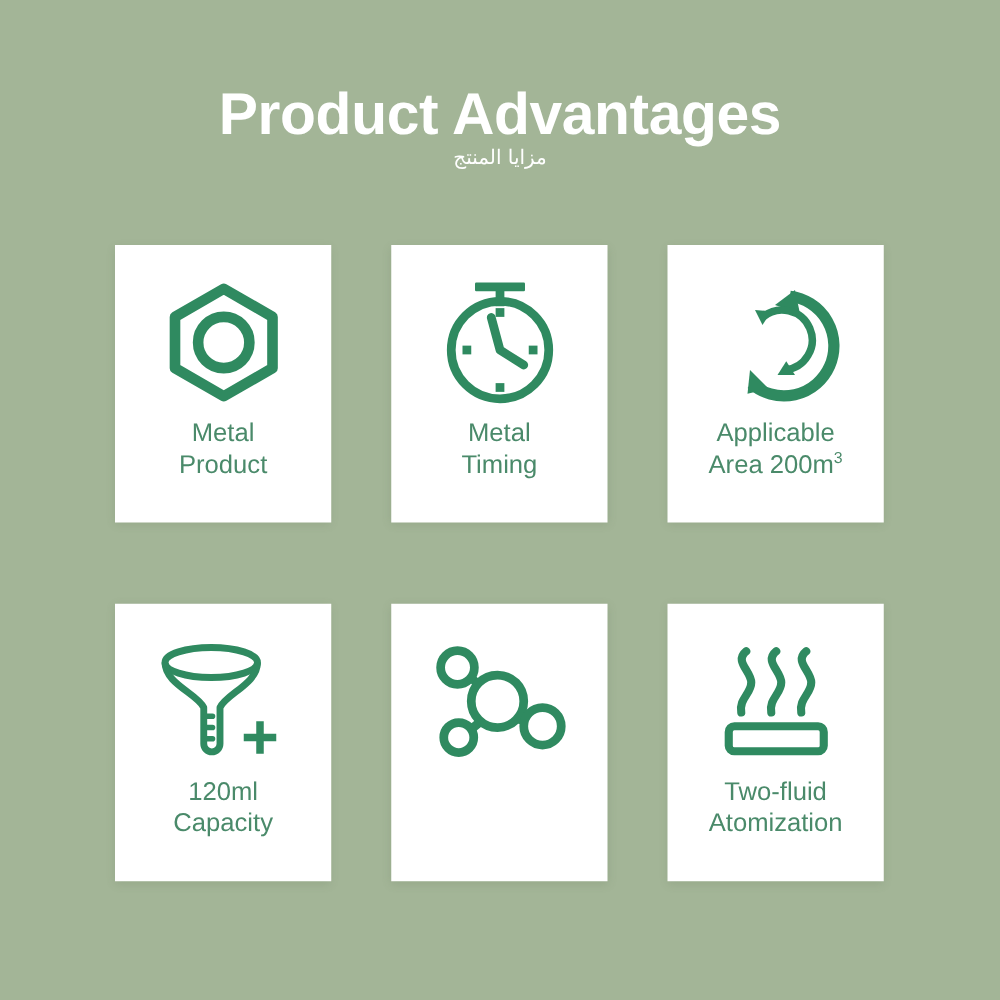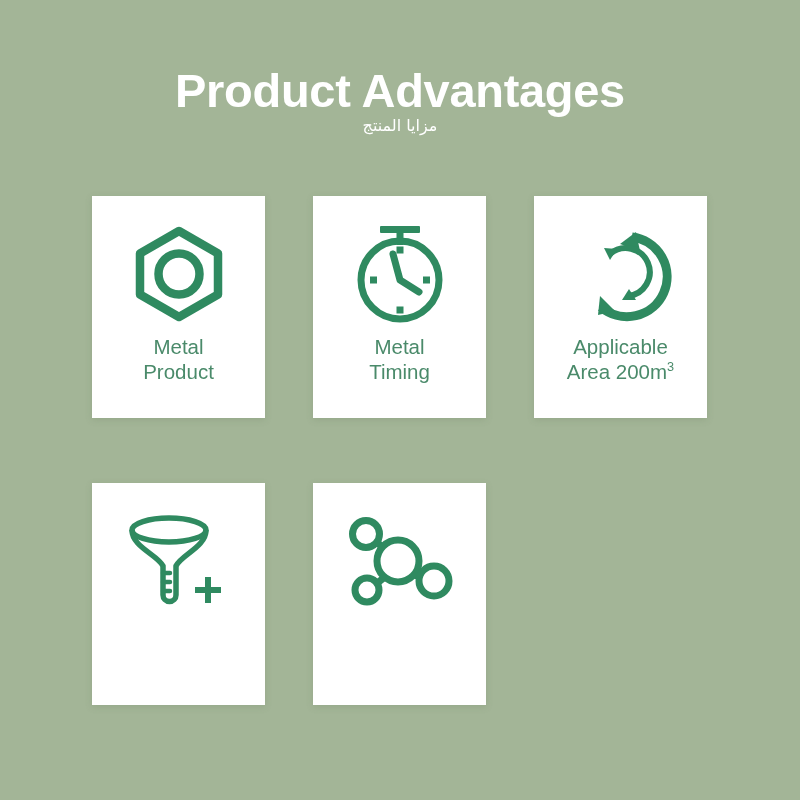--- a/index.html
+++ b/index.html
@@ -158,29 +158,41 @@
 
     <div class="card">
       <div class="card-icon">
         <svg width="110" height="100" viewBox="0 0 110 100" fill="none">
           <ellipse cx="45" cy="19" rx="37" ry="12" stroke="#2f8a60" stroke-width="5.5" fill="none"></ellipse>
           <path d="M8 19 C8 36 34 44 39 55 L39 84 A6.5 6.5 0 0 0 52 84 L52 55 C57 44 82 36 82 19" stroke="#2f8a60" stroke-width="5.5" stroke-linejoin="round" fill="none"></path>
           <path d="M39 62 L46 62 M39 71 L46 71 M39 80 L46 80" stroke="#2f8a60" stroke-width="4.5" stroke-linecap="round"></path>
           <path d="M84 66 L84 92 M71 79 L97 79" stroke="#2f8a60" stroke-width="6" stroke-linecap="butt"></path>
         </svg>
       </div>
+      <div class="card-label"><span>120ml</span><br><span>Capacity</span></div>
     </div>
 
     <div class="card">
       <div class="card-icon">
         <svg width="108" height="92" viewBox="0 0 108 92" fill="none">
           <path d="M27 24 L48 42 M61 57 L76 63 M29 70 L46 56" stroke="#2f8a60" stroke-width="7"></path>
           <circle cx="52" cy="46" r="21" stroke="#2f8a60" stroke-width="7" fill="#ffffff"></circle>
           <circle cx="20" cy="19" r="13.5" stroke="#2f8a60" stroke-width="7" fill="#ffffff"></circle>
           <circle cx="88" cy="66" r="15" stroke="#2f8a60" stroke-width="7" fill="#ffffff"></circle>
           <circle cx="21" cy="75" r="12" stroke="#2f8a60" stroke-width="7" fill="#ffffff"></circle>
         </svg>
       </div>
     </div>
 
+    <div class="card">
+      <div class="card-icon">
+        <svg width="100" height="96" viewBox="0 0 100 96" fill="none">
+          <path d="M26 8 C16 16 30 24 30 33 C30 42 20 46 22 57" stroke="#2f8a60" stroke-width="6.5" stroke-linecap="round" fill="none"></path>
+          <path d="M50 8 C40 16 54 24 54 33 C54 42 44 46 46 57" stroke="#2f8a60" stroke-width="6.5" stroke-linecap="round" fill="none"></path>
+          <path d="M74 8 C64 16 78 24 78 33 C78 42 68 46 70 57" stroke="#2f8a60" stroke-width="6.5" stroke-linecap="round" fill="none"></path>
+          <rect x="12" y="68" width="76" height="20" rx="4.5" stroke="#2f8a60" stroke-width="6.5" fill="none"></rect>
+        </svg>
+      </div>
+      <div class="card-label"><span>Two-fluid</span><br><span>Atomization</span></div>
+    </div>
 
   </div>
 </div>
 
 </body></html>

